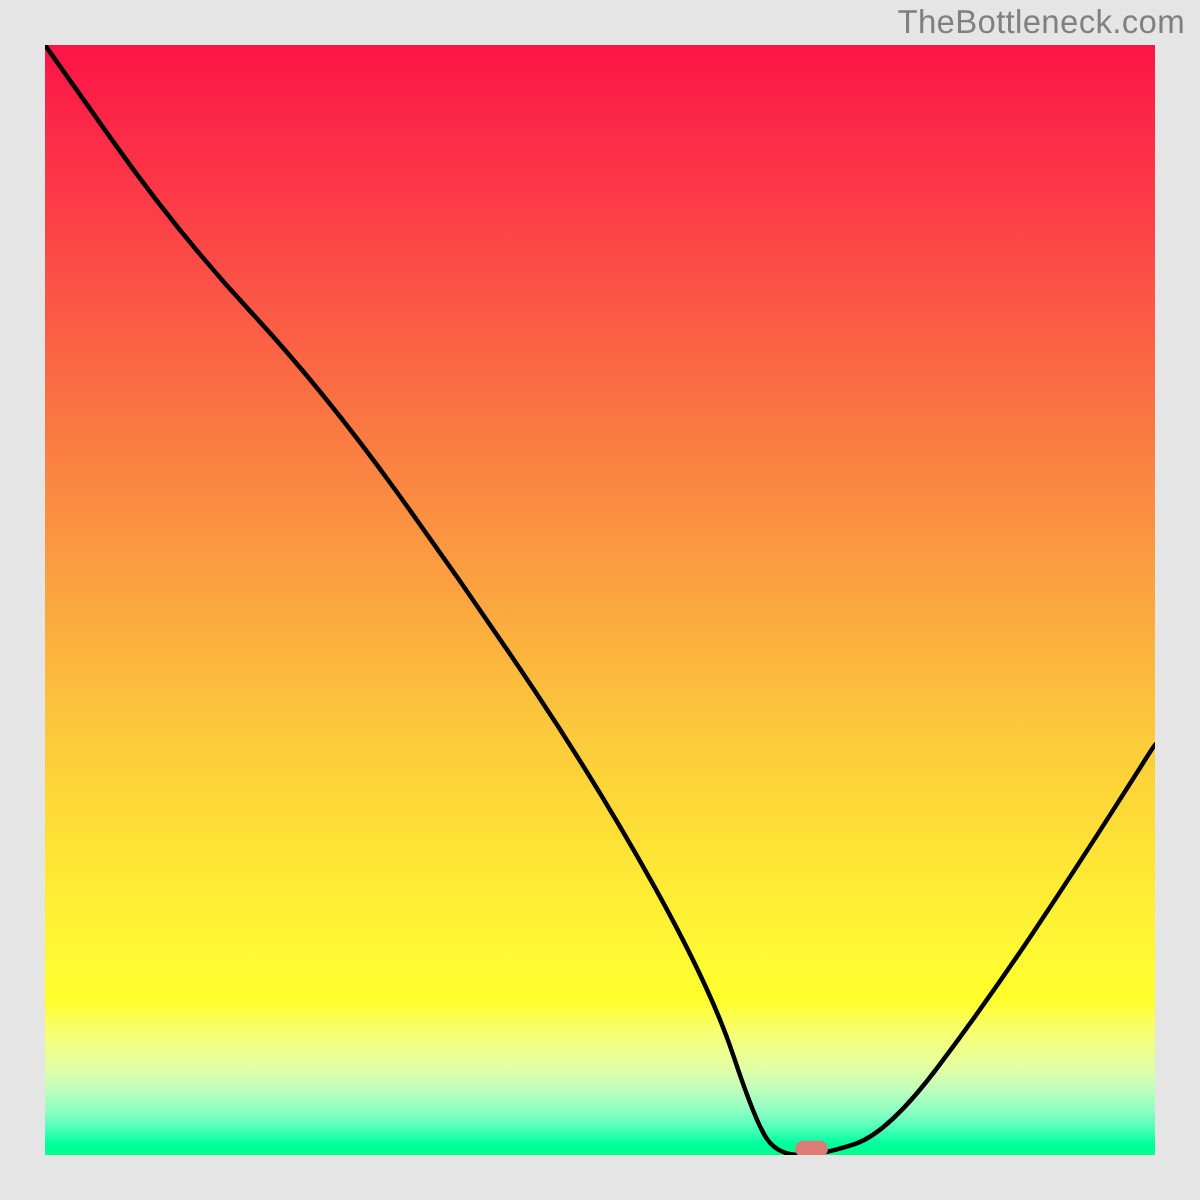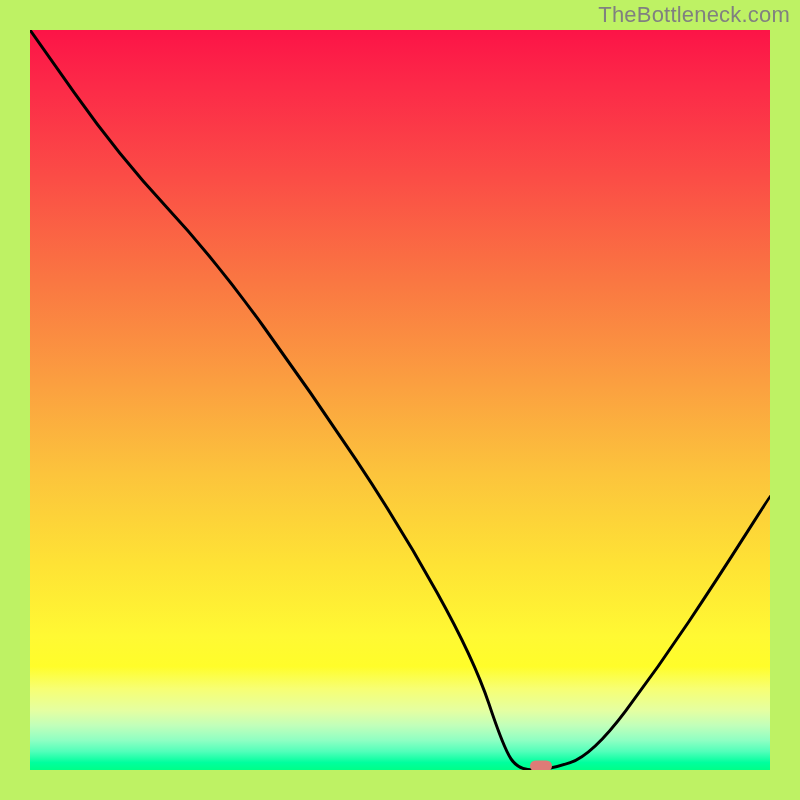--- a/index.html
+++ b/index.html
@@ -7,21 +7,21 @@
     padding: 0;
     width: 800px;
     height: 800px;
     background: #000;
     font-family: Arial, Helvetica, sans-serif;
   }
   .outer {
     position: relative;
     width: 800px;
     height: 800px;
-    background: #bef264;
+    background: #e5e5e5;
   }
   .watermark {
     position: absolute;
     top: 2px;
     right: 10px;
     color: #808080;
     font-size: 22px;
     font-weight: 500;
     letter-spacing: 0.2px;
     z-index: 10;

